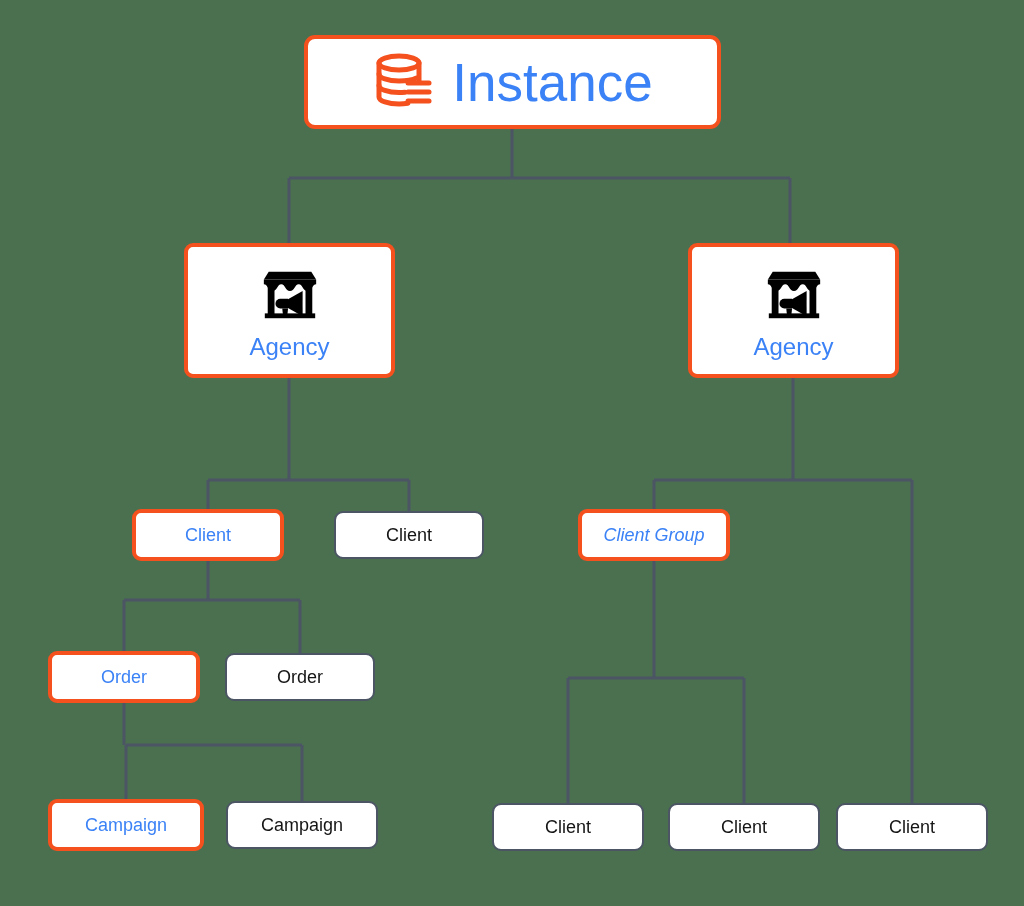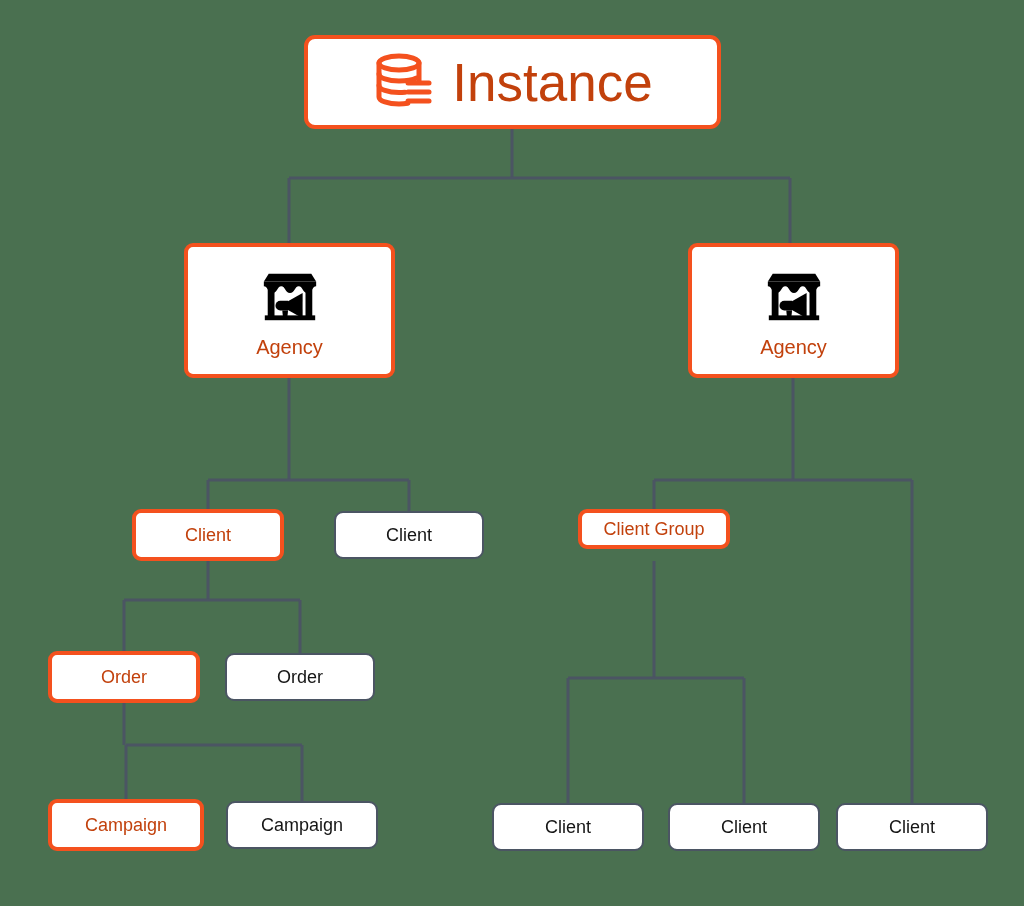--- a/index.html
+++ b/index.html
@@ -43,36 +43,36 @@
     border: 4px solid #f4511e;
   }
   .node-label {
     line-height: 1;
     white-space: nowrap;
   }
   .node.plain .node-label {
     color: #151515;
   }
   .node.highlight .node-label {
-    color: #c2410c;
+    color: #3b82f6;
     text-align: center;
   }
   
   .node-instance {
     flex-direction: row;
     gap: 16px;
     border-radius: 11px;
   }
   .node-instance .node-label {
     font-size: 53px;
     font-weight: 400;
   }
   
   .node-agency .node-label {
-    font-size: 20px;
+    font-size: 24px;
   }
   .icon-agency {
     margin-bottom: 10px;
   }
   
   .node-small .node-label {
     font-size: 18px;
   }
   .icon {
     display: block;
@@ -168,21 +168,21 @@
     </g>
   </svg></span>
       <span class="node-label">Agency</span>
     </div>
     <div class="node highlight node-small" style="left: 132px; top: 509px; width: 152px; height: 52px;">
       <span class="node-label">Client</span>
     </div>
     <div class="node plain node-small" style="left: 334px; top: 511px; width: 150px; height: 48px;">
       <span class="node-label">Client</span>
     </div>
-    <div class="node highlight node-small" style="left: 578px; top: 509px; width: 152px; height: 40px;">
+    <div class="node highlight node-small" style="left: 578px; top: 509px; width: 152px; height: 52px; font-style: italic;">
       <span class="node-label">Client Group</span>
     </div>
     <div class="node highlight node-small" style="left: 48px; top: 651px; width: 152px; height: 52px;">
       <span class="node-label">Order</span>
     </div>
     <div class="node plain node-small" style="left: 225px; top: 653px; width: 150px; height: 48px;">
       <span class="node-label">Order</span>
     </div>
     <div class="node highlight node-small" style="left: 48px; top: 799px; width: 156px; height: 52px;">
       <span class="node-label">Campaign</span>

